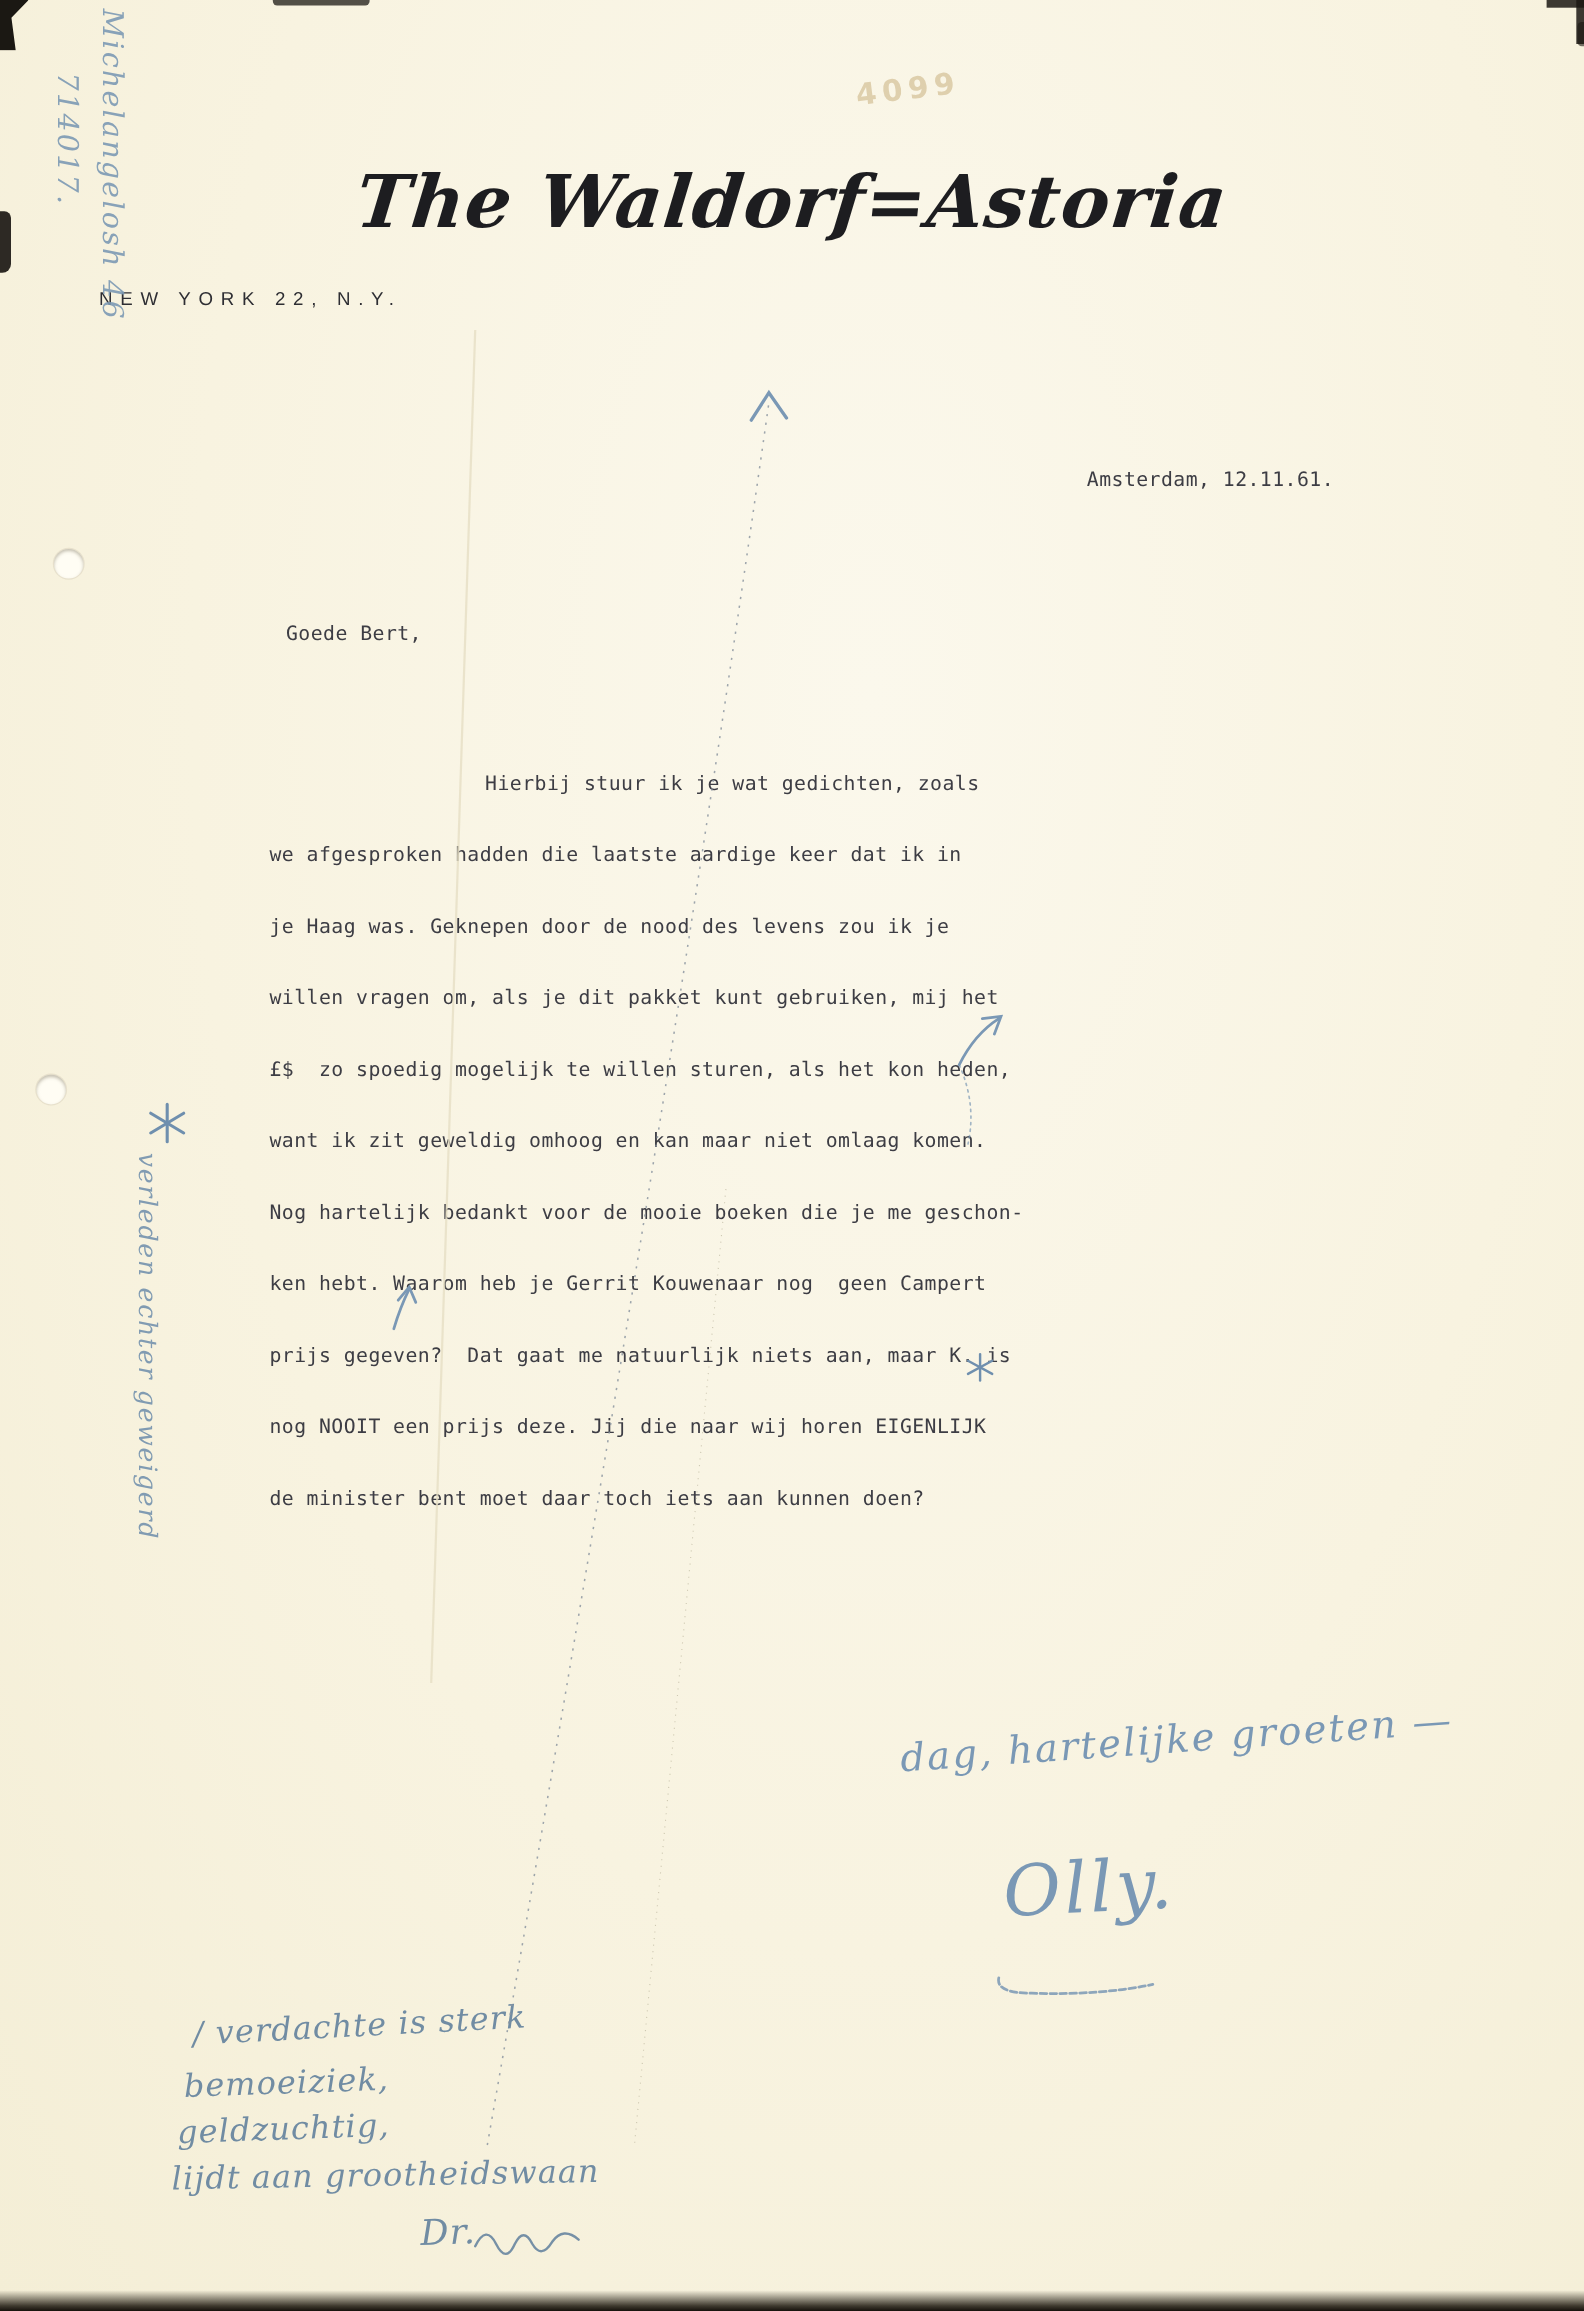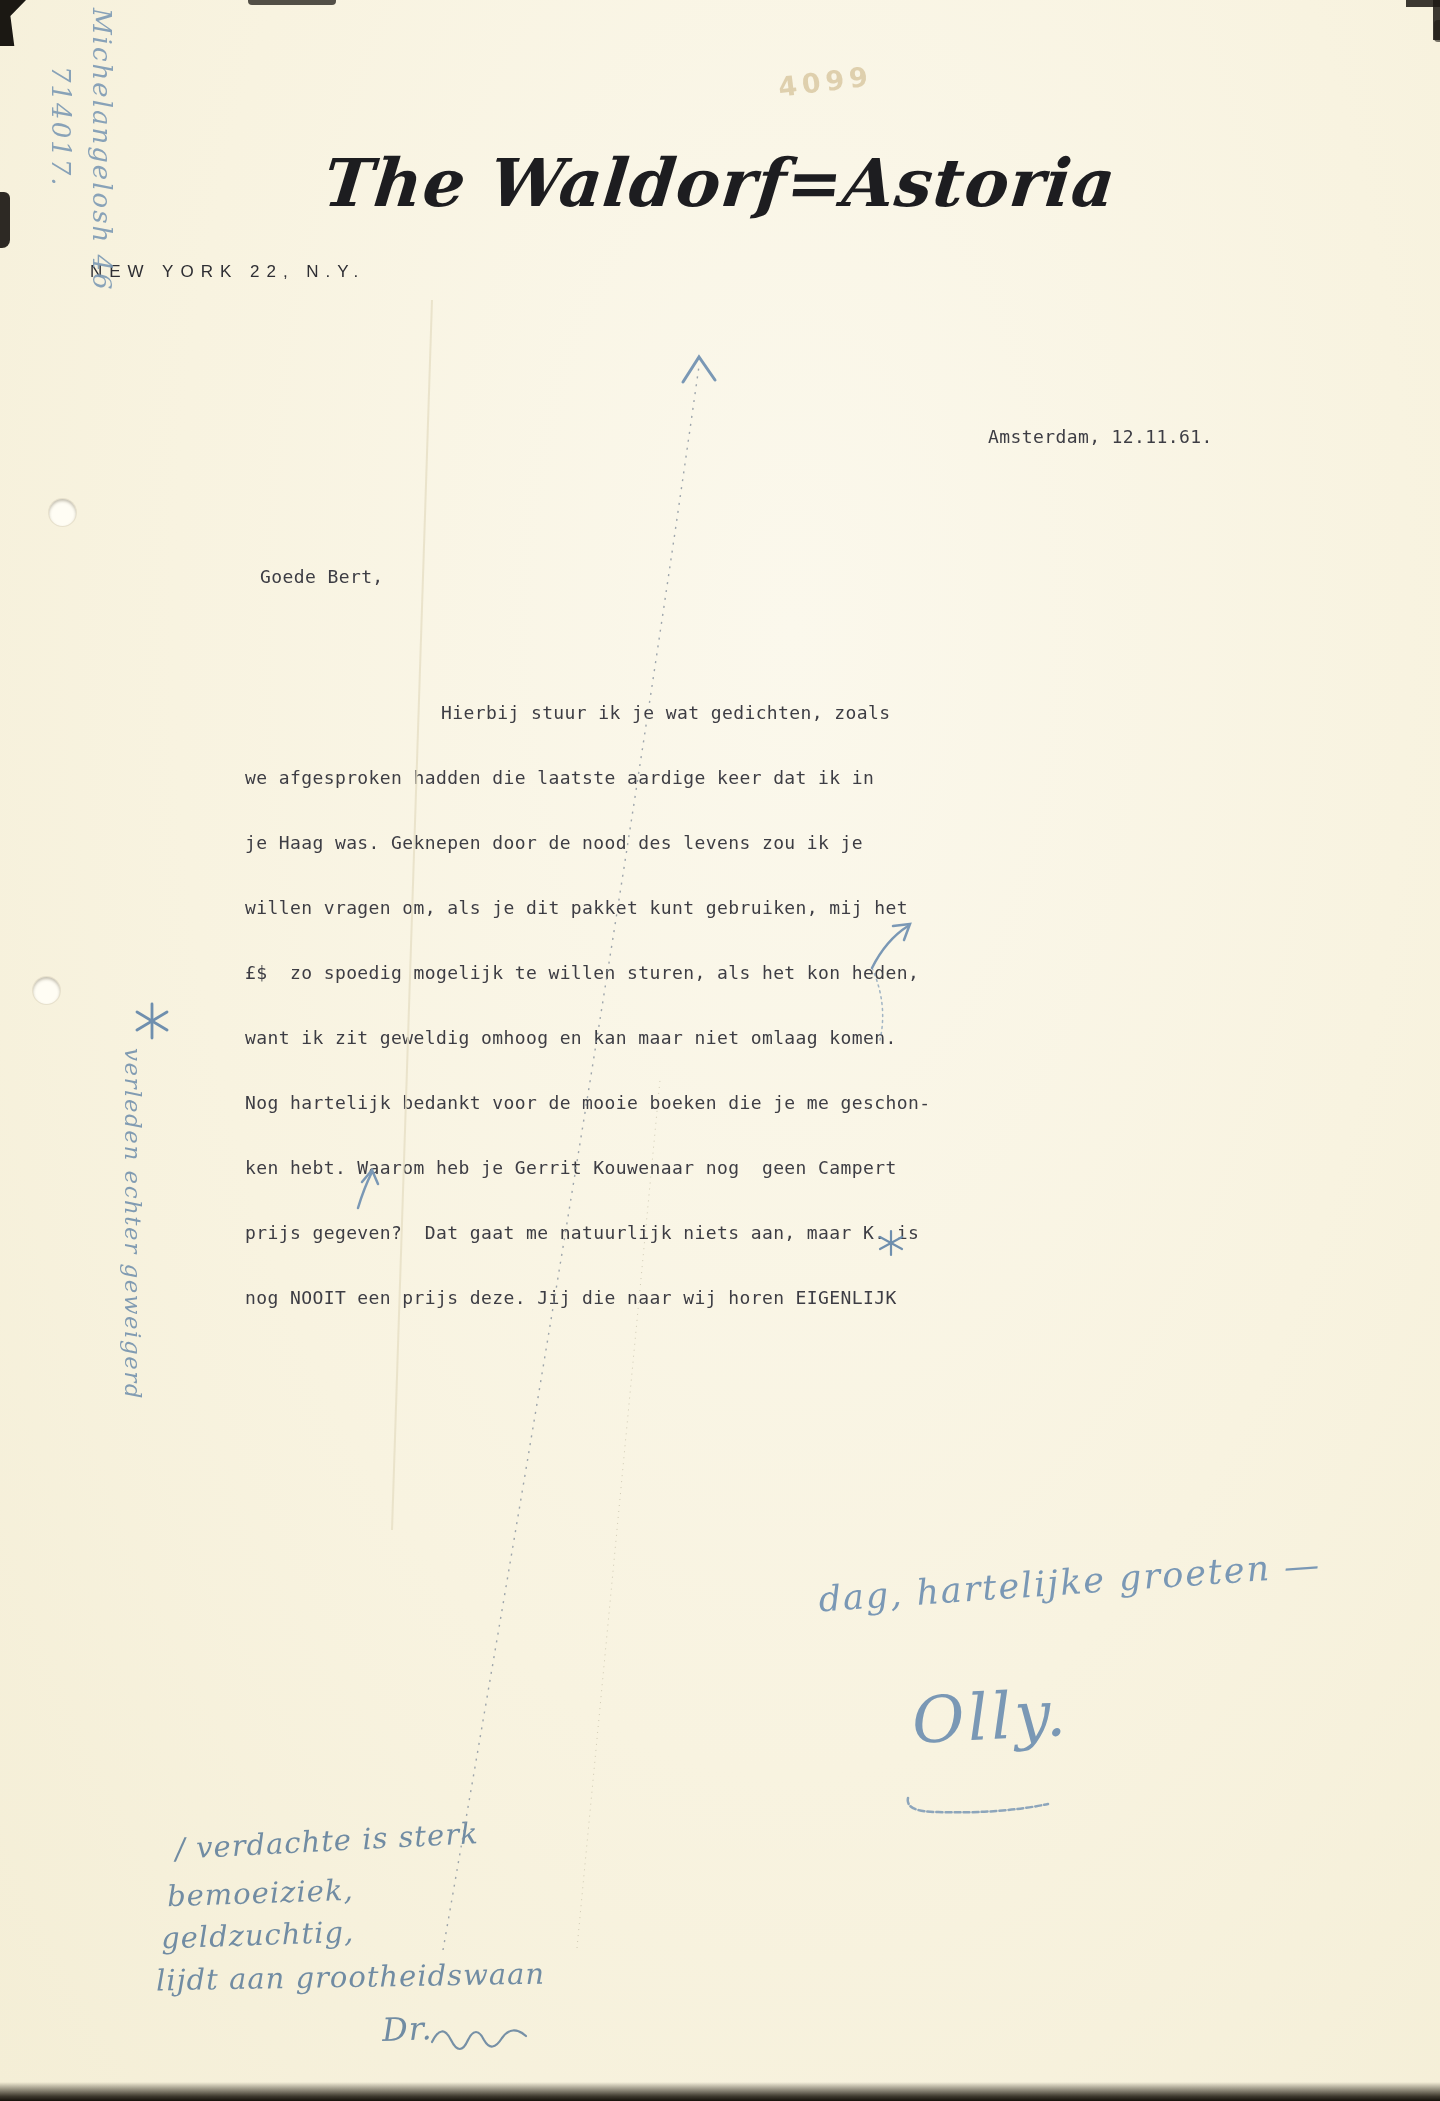--- a/index.html
+++ b/index.html
@@ -98,20 +98,21 @@
     <div class="type bline indent">Hierbij stuur ik je wat gedichten, zoals</div>
     <div class="type bline">we afgesproken hadden die laatste aardige keer dat ik in</div>
     <div class="type bline">je Haag was. Geknepen door de nood des levens zou ik je</div>
     <div class="type bline">willen vragen om, als je dit pakket kunt gebruiken, mij het</div>
     <div class="type bline">£$  zo spoedig mogelijk te willen sturen, als het kon heden,</div>
     <div class="type bline">want ik zit geweldig omhoog en kan maar niet omlaag komen.</div>
     <div class="type bline">Nog hartelijk bedankt voor de mooie boeken die je me geschon-</div>
     <div class="type bline">ken hebt. Waarom heb je Gerrit Kouwenaar nog  geen Campert</div>
     <div class="type bline">prijs gegeven?  Dat gaat me natuurlijk niets aan, maar K. is</div>
     <div class="type bline">nog NOOIT een prijs deze. Jij die naar wij horen EIGENLIJK</div>
+    <div class="type bline">de minister bent moet daar toch iets aan kunnen doen?</div>
   </div>
 
   <div class="hand closing">dag, hartelijke groeten —</div>
   <div class="hand signature">Olly.</div>
 
   <div class="hand leftnote">verleden echter geweigerd</div>
 
   <div class="hand botnote botnote1">/ verdachte is sterk</div>
   <div class="hand botnote botnote2">bemoeiziek,</div>
   <div class="hand botnote botnote3">geldzuchtig,</div>

